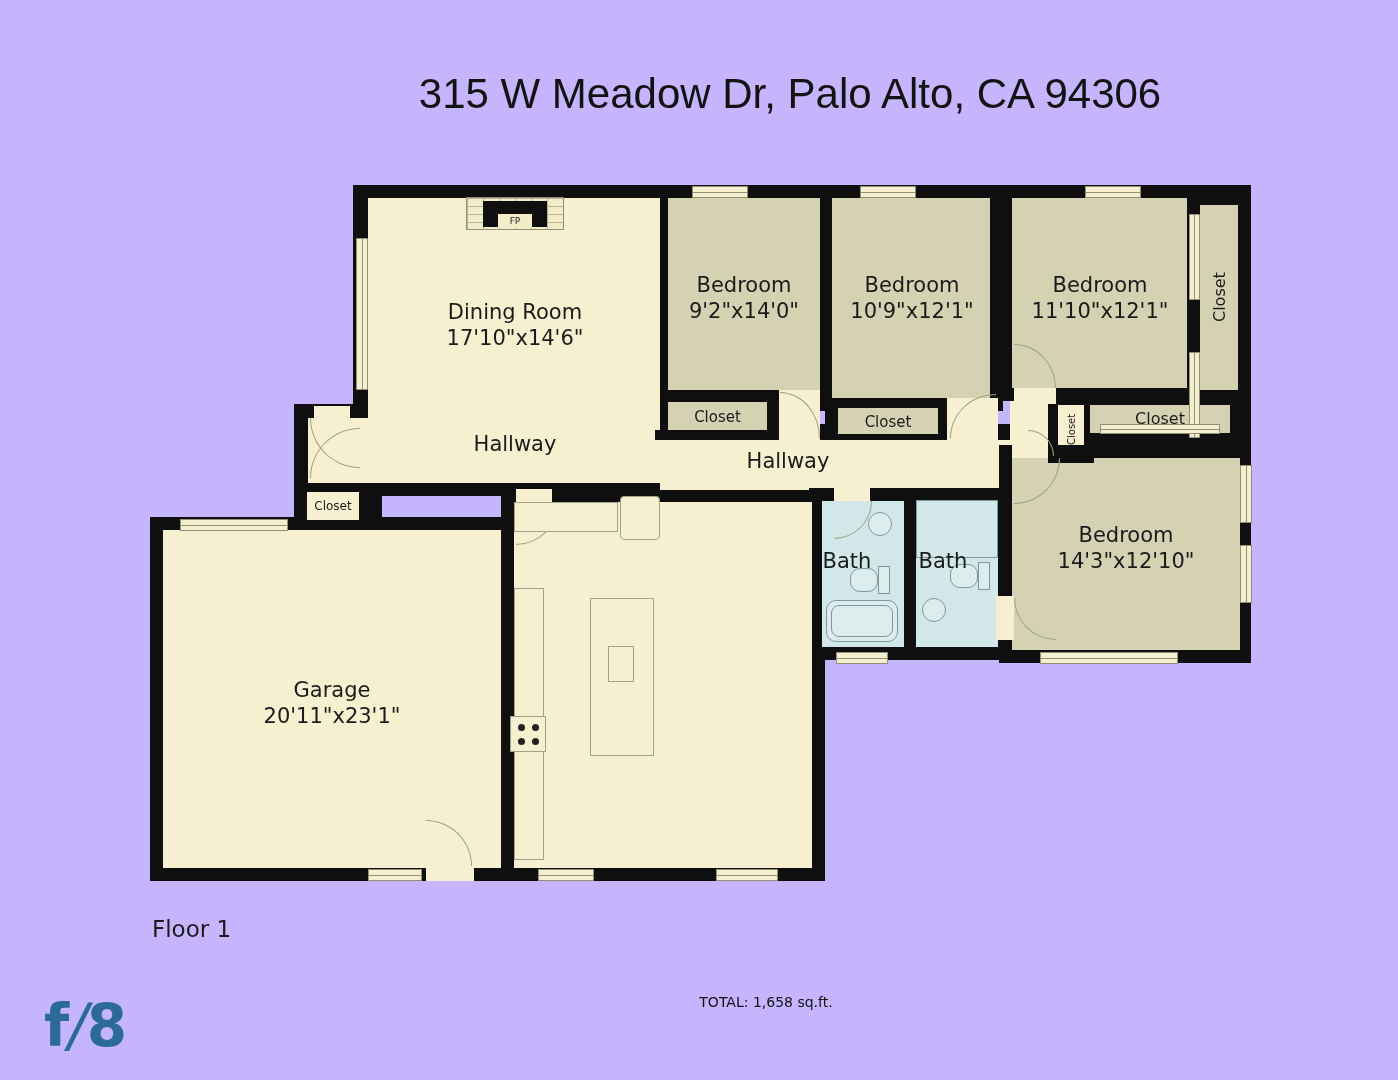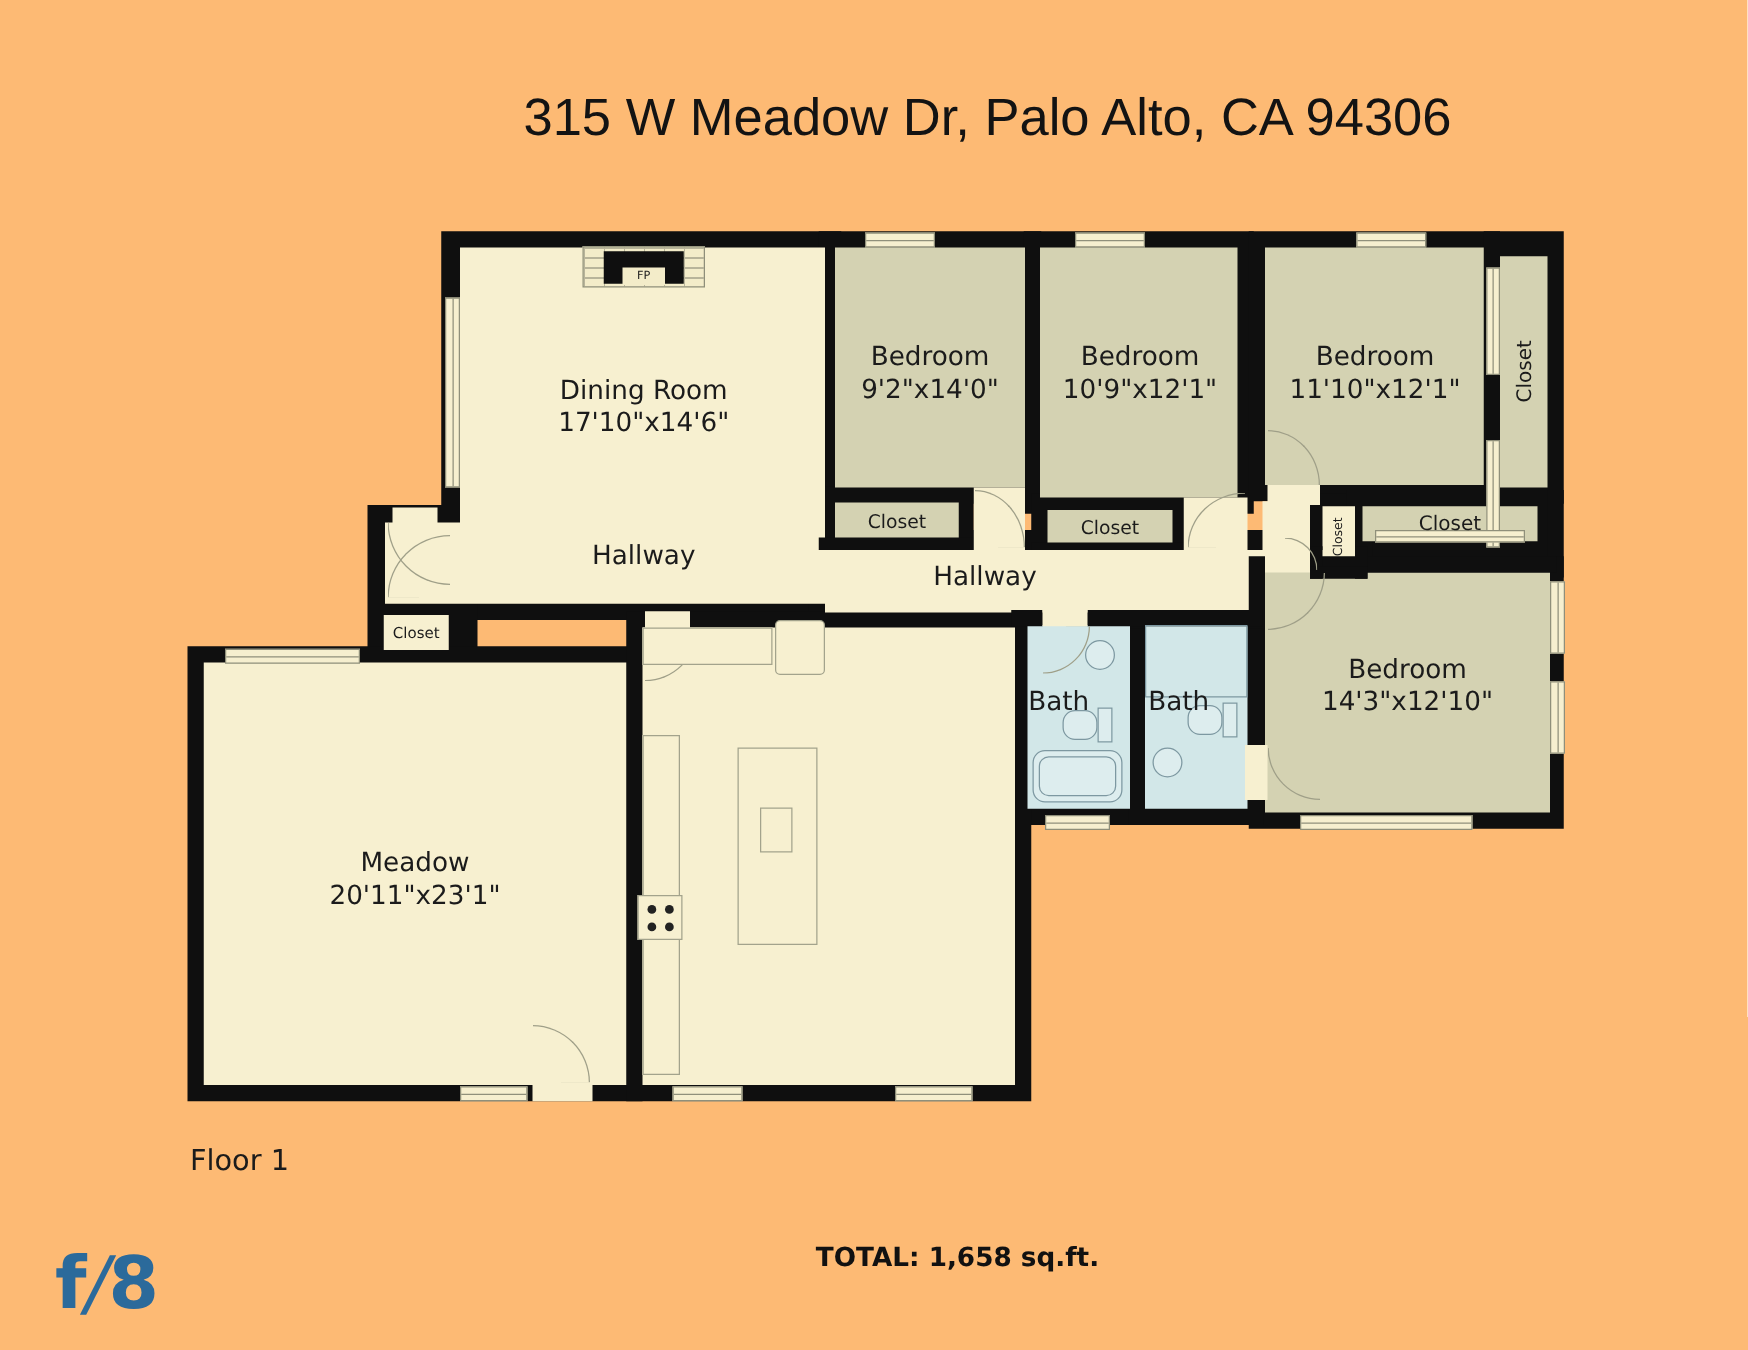--- a/index.html
+++ b/index.html
@@ -1,16 +1,16 @@
 <!DOCTYPE html>
 <html><head>
 <meta charset="utf-8">
 <style>
   html,body{margin:0;padding:0;background:#ffffff;}
-  #page{position:relative;width:1398px;height:1080px;background:#fdba74;overflow:hidden;
+  #page{position:relative;width:1398px;height:1080px;background:#c4b5fd;overflow:hidden;
         font-family:"DejaVu Sans","Liberation Sans",sans-serif;color:#1b1b1b;}
   .abs{position:absolute;box-sizing:border-box;}
   .wall{position:absolute;background:#0f0f0f;box-sizing:border-box;}
   .fill{position:absolute;box-sizing:border-box;}
   .cream{background:#f7f0d0;}
   .olive{background:#d4d2b2;}
   .blue{background:#d2e7e8;}
   .room-label{position:absolute;display:flex;flex-direction:column;align-items:center;
       justify-content:center;text-align:center;line-height:1.25;color:#1b1b1b;}
   .rl-21{font-size:21px;}
@@ -27,21 +27,21 @@
   .arc-tr{border-left:none;border-bottom:none;border-top-right-radius:100%;}
   .arc-bl{border-right:none;border-top:none;border-bottom-left-radius:100%;}
   .arc-br{border-left:none;border-top:none;border-bottom-right-radius:100%;}
   .fixture{position:absolute;box-sizing:border-box;border:1px solid #7d98a1;background:rgba(255,255,255,0.25);}
   .kfix{position:absolute;box-sizing:border-box;border:1px solid #a3a38c;background:#f7f0d0;}
   .round{border-radius:50%;}
   #title{position:absolute;left:200px;top:70px;width:1180px;text-align:center;
       font-family:"Liberation Sans","DejaVu Sans",sans-serif;font-size:42px;color:#131313;}
   #floor-label{position:absolute;left:152px;top:916px;font-size:23px;color:#1b1b1b;}
   #footer{position:absolute;left:134px;top:994px;width:1264px;text-align:center;color:#111;}
-  #footer .total{font-size:21px;font-weight:bold;}
+  #footer .total{font-size:14px;font-weight:normal;}
   #footer .floor-total{font-size:20px;margin-top:5px;}
   #footer .disclaimer{font-size:21px;margin-top:6px;}
   #logo{position:absolute;left:44px;top:992px;color:#2b6a9b;font-size:58px;letter-spacing:-2px;}
   #logo .lf,#logo .l8{font-weight:bold;}
   #logo .ls{font-style:italic;font-weight:normal;padding:0 1px;}
   .fp-brick{position:absolute;background:#f3ecc9;
       background-image:repeating-linear-gradient(to bottom,#b8b49a 0 1px,transparent 1px 8px),
                        repeating-linear-gradient(to right,#b8b49a 0 1px,transparent 1px 16px);
       border:1px solid #8f8f7a;box-sizing:border-box;}
   .shower{background-image:
@@ -179,21 +179,21 @@
   </div>
   <div class="room-label rl-21" style="left:1008px;top:270px;width:184px;height:56px;z-index:6;">
     <span>Bedroom</span>
     <span>11'10"x12'1"</span>
   </div>
   <div class="room-label rl-21" style="left:1016px;top:520px;width:220px;height:56px;z-index:6;">
     <span>Bedroom</span>
     <span>14'3"x12'10"</span>
   </div>
   <div class="room-label rl-21" style="left:202px;top:674px;width:260px;height:58px;z-index:6;">
-    <span>Meadow</span>
+    <span>Garage</span>
     <span>20'11"x23'1"</span>
   </div>
   <div class="small-label" style="left:420px;top:431px;width:190px;height:26px;font-size:21px;z-index:6;">Hallway</div>
   <div class="small-label" style="left:700px;top:448px;width:176px;height:26px;font-size:21px;z-index:6;">Hallway</div>
   <div class="small-label" style="left:812px;top:549px;width:70px;height:24px;font-size:21px;z-index:6;">Bath</div>
   <div class="small-label" style="left:908px;top:549px;width:70px;height:24px;font-size:21px;z-index:6;">Bath</div>
   <div class="small-label" style="left:668px;top:402px;width:99px;height:30px;font-size:15px;z-index:6;">Closet</div>
   <div class="small-label" style="left:838px;top:408px;width:100px;height:28px;font-size:15px;z-index:6;">Closet</div>
   <div class="small-label" style="left:1090px;top:403px;width:140px;height:30px;font-size:16px;z-index:6;">Closet</div>
   <div class="small-label" style="left:307px;top:492px;width:52px;height:28px;font-size:12px;z-index:6;">Closet</div>

